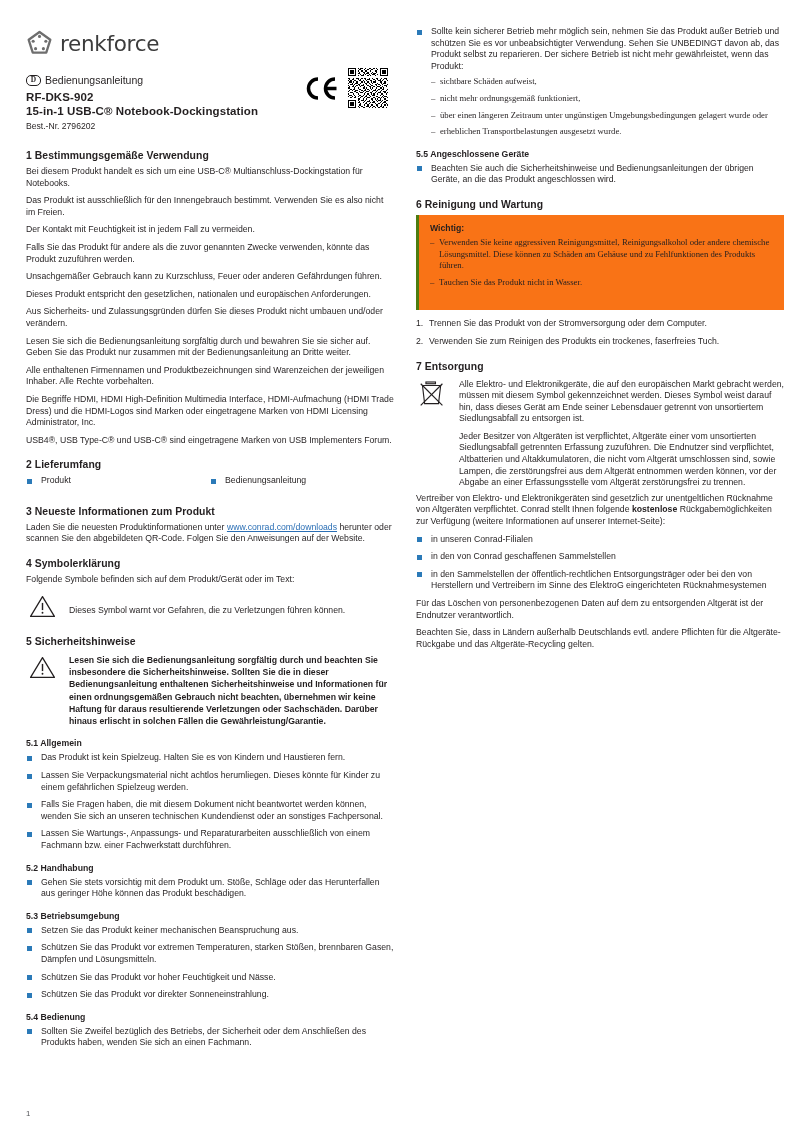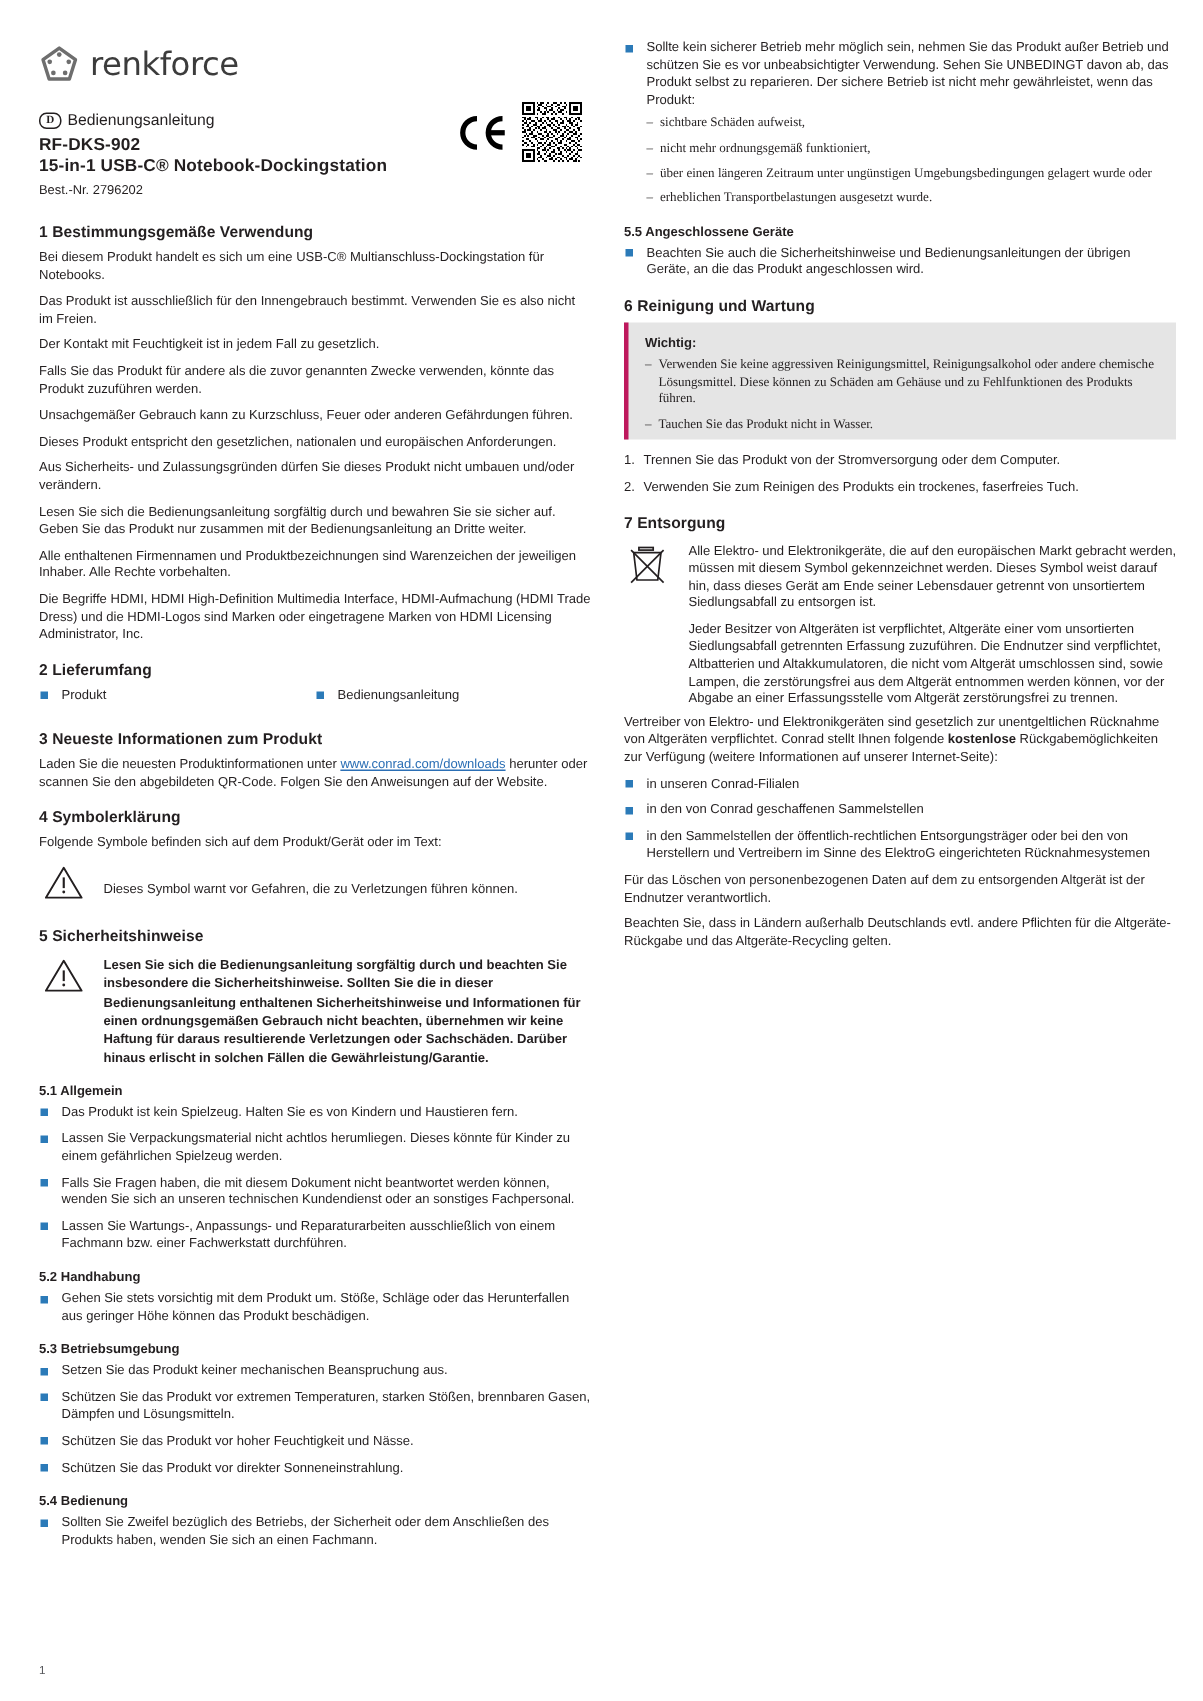--- a/index.html
+++ b/index.html
@@ -211,33 +211,33 @@
     font-size: 8.7px;
     line-height: 11.6px;
   }
   .icon-block .ib-body p { margin: 0 0 6px 0; }
   .icon-block .ib-body p:last-child { margin-bottom: 0; }
   .icon-block.safety .ib-body { font-weight: bold; line-height: 12.3px; }
   .icon-block.symbol-line .ib-body { padding-top: 12px; }
 
   
   .callout {
-    background: #e5e5e5;
-    border-left: 3px solid #be185d;
+    background: #f97316;
+    border-left: 3px solid #4d7c0f;
     padding: 8px 10px 4px 11px;
     margin: 5px 0 8px 0;
   }
   .callout .ctitle {
     font-size: 8.7px;
     font-weight: bold;
     margin: 0 0 4px 0;
   }
   .callout ul.dash { margin-top: 0; }
   .callout ul.dash > li { margin-bottom: 5px; }
-  .callout ul.dash > li:last-child { margin-bottom: 1px; }
+  .callout ul.dash > li:last-child { margin-bottom: 18px; }
 
   
   .page-number {
     position: absolute;
     left: 26px;
     bottom: 16px;
     font-size: 7.8px;
     color: #55565a;
   }
 </style>
@@ -571,28 +571,29 @@
                   <rect x="31" y="32" width="1" height="1"></rect>
               </g>
             </svg>
           </span>
         </div>
       </div>
 
       <h2 class="sec first">1 Bestimmungsgemäße Verwendung</h2>
       <p class="t">Bei diesem Produkt handelt es sich um eine USB-C® Multianschluss-Dockingstation für Notebooks.</p>
       <p class="t">Das Produkt ist ausschließlich für den Innengebrauch bestimmt. Verwenden Sie es also nicht im Freien.</p>
-      <p class="t">Der Kontakt mit Feuchtigkeit ist in jedem Fall zu gesetzlich.</p>
+      <p class="t">Der Kontakt mit Feuchtigkeit ist in jedem Fall zu vermeiden.</p>
       <p class="t">Falls Sie das Produkt für andere als die zuvor genannten Zwecke verwenden, könnte das Produkt zuzuführen werden.</p>
       <p class="t">Unsachgemäßer Gebrauch kann zu Kurzschluss, Feuer oder anderen Gefährdungen führen.</p>
       <p class="t">Dieses Produkt entspricht den gesetzlichen, nationalen und europäischen Anforderungen.</p>
       <p class="t">Aus Sicherheits- und Zulassungsgründen dürfen Sie dieses Produkt nicht umbauen und/oder verändern.</p>
       <p class="t">Lesen Sie sich die Bedienungsanleitung sorgfältig durch und bewahren Sie sie sicher auf. Geben Sie das Produkt nur zusammen mit der Bedienungsanleitung an Dritte weiter.</p>
       <p class="t">Alle enthaltenen Firmennamen und Produktbezeichnungen sind Warenzeichen der jeweiligen Inhaber. Alle Rechte vorbehalten.</p>
       <p class="t">Die Begriffe HDMI, HDMI High-Definition Multimedia Interface, HDMI-Aufmachung (HDMI Trade Dress) und die HDMI-Logos sind Marken oder eingetragene Marken von HDMI Licensing Administrator, Inc.</p>
+      <p class="t">USB4®, USB Type-C® und USB-C® sind eingetragene Marken von USB Implementers Forum.</p>
 
       <h2 class="sec">2 Lieferumfang</h2>
       <div class="two-col-list">
         <ul class="blue">
           <li>Produkt</li>
         </ul>
         <ul class="blue">
           <li>Bedienungsanleitung</li>
         </ul>
       </div>

